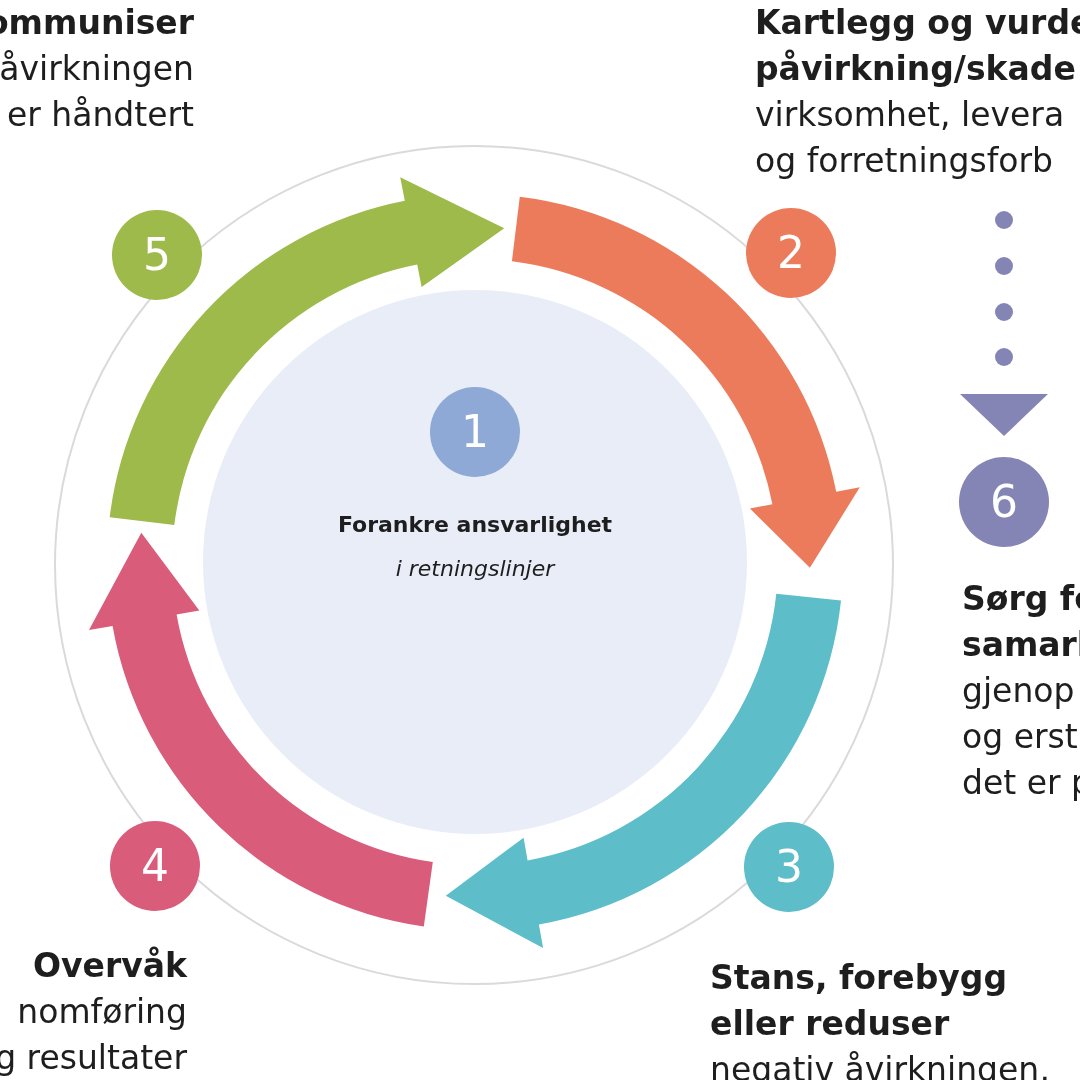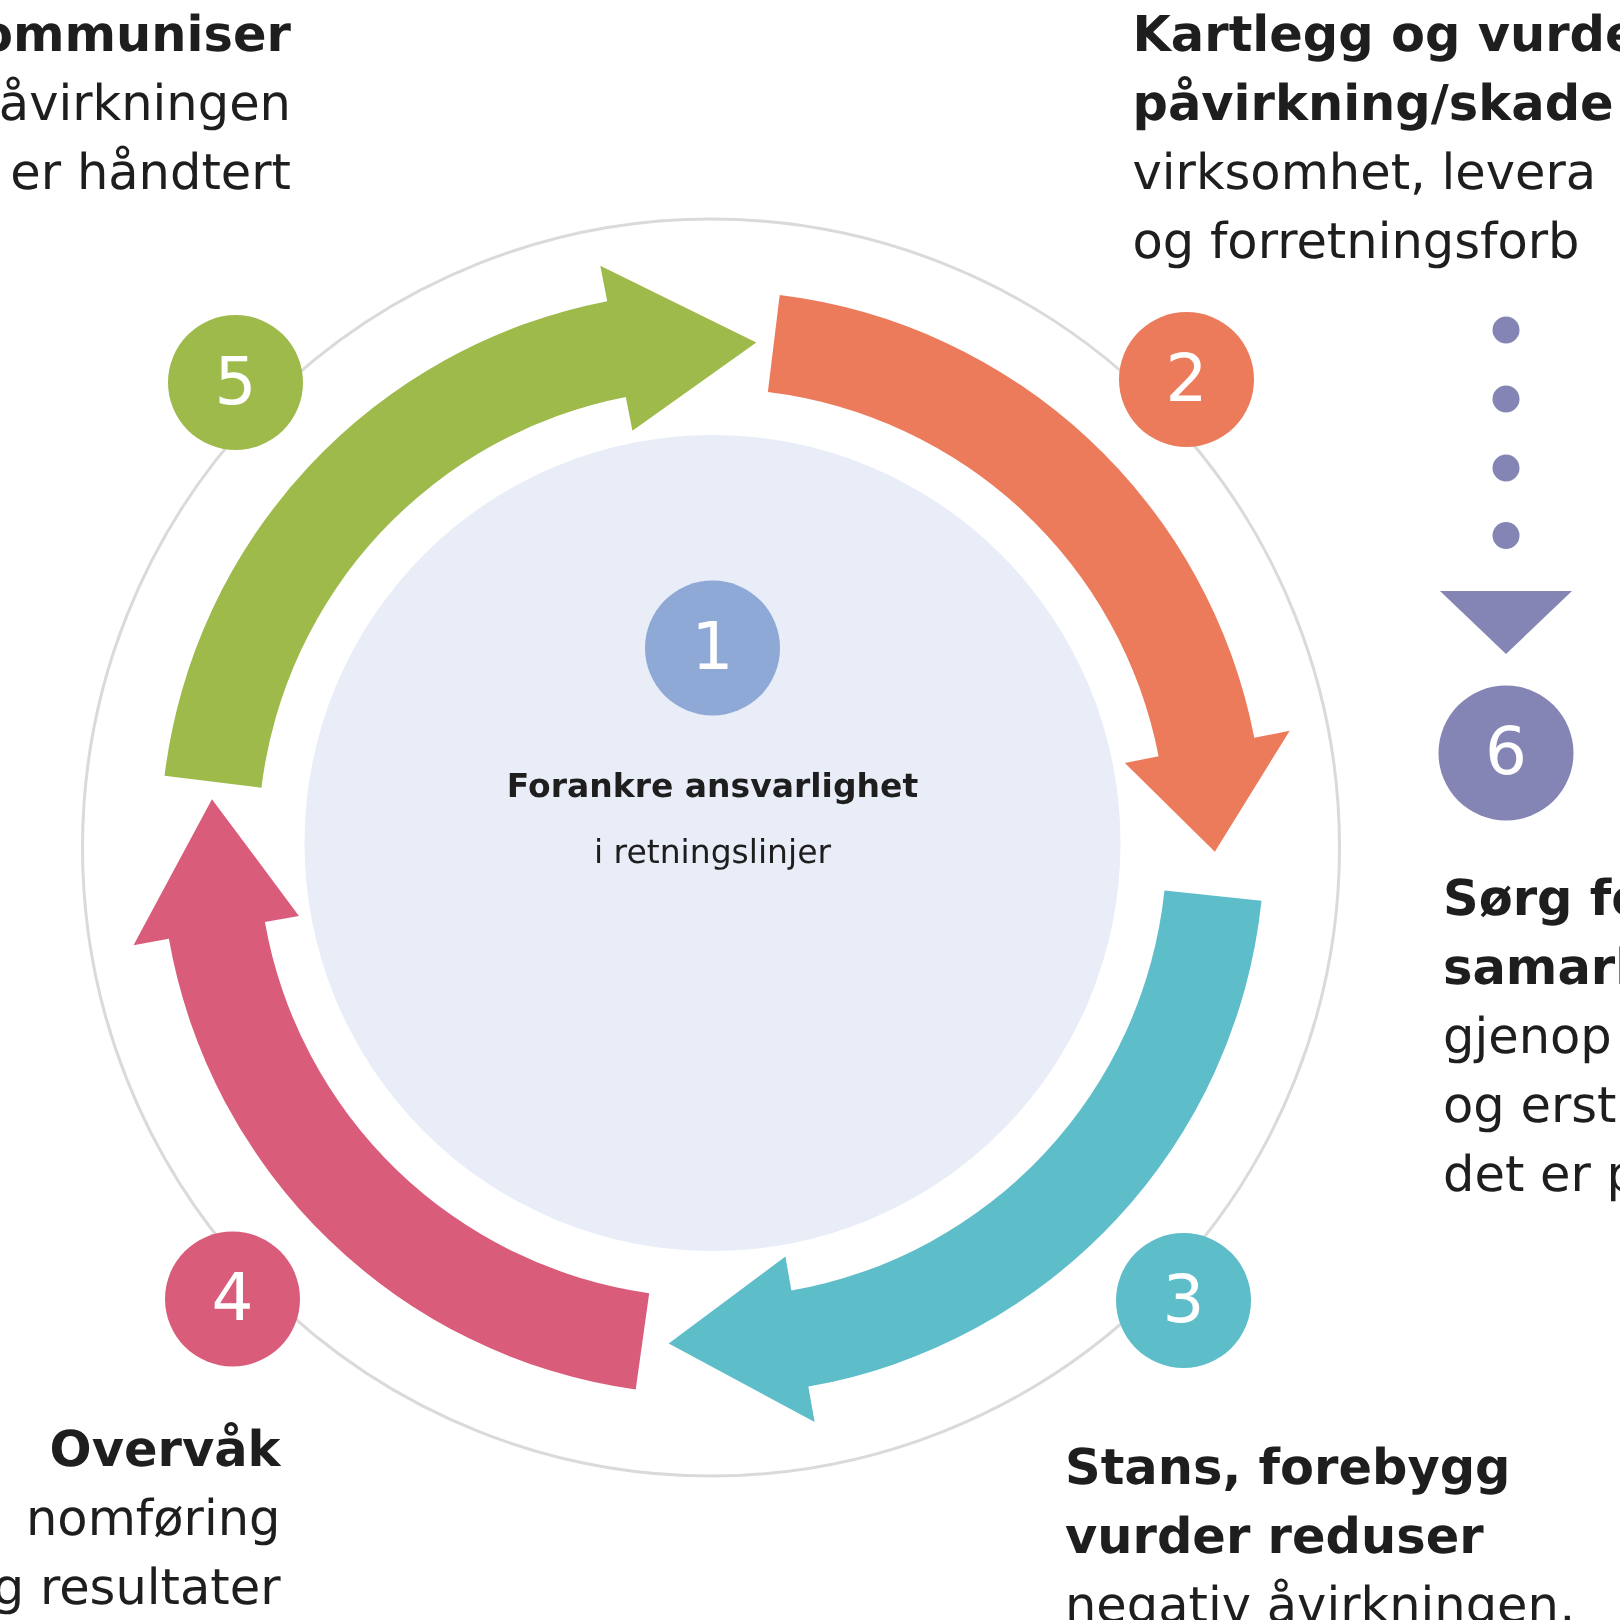--- a/index.html
+++ b/index.html
@@ -8,21 +8,21 @@
   svg.diagram { position:absolute; left:0; top:0; }
   .badge { position:absolute; width:90px; height:90px; border-radius:50%;
            color:#fff; font-size:44px; line-height:90px; text-align:center; }
   .label { position:absolute; font-size:33px; line-height:46px; white-space:nowrap; }
   .label .title { font-weight:bold; display:block; }
   .label .desc { display:block; }
   .right { text-align:right; }
   .center-text { position:absolute; left:205px; width:540px; top:503px; text-align:center;
                  font-size:22px; line-height:44px; }
   .center-text .title { font-weight:bold; display:block; }
-  .center-text .desc { display:block; }
+  .center-text .desc { display:block;font-style:italic; }
   .dot { position:absolute; width:18px; height:18px; border-radius:50%; }
 </style>
 </head>
 <body>
 
 <svg class="diagram" width="1080" height="1080" viewBox="0 0 1080 1080">
   <circle cx="474" cy="565" r="419" fill="none" stroke="#dadada" stroke-width="2"></circle>
   <circle cx="475" cy="562" r="272" fill="#e8edf8"></circle>
   <g id="arrow-layer">
       <path d="M109.7,517.2 A368,368 0 0 1 404.8,200.8 L400.2,177.2 L504.2,228.3 L421.6,287.1 L417.2,264.6 A303,303 0 0 0 174.3,525.1 Z" fill="#9dba4a"></path>
@@ -64,21 +64,21 @@
 
 <div class="label" style="left:755px;top:0px;">
   <span class="title">Kartlegg og vurder</span>
   <span class="title">påvirkning/skade</span>
   <span class="desc">virksomhet, levera</span>
   <span class="desc">og forretningsforb</span>
 </div>
 
 <div class="label" style="left:710px;top:943px;margin-top:12px;">
   <span class="title">Stans, forebygg</span>
-  <span class="title">vurder reduser</span>
+  <span class="title">eller reduser</span>
   <span class="desc">negativ åvirkningen,</span>
 </div>
 
 <div class="label right" style="right:893px;top:943px;">
   <span class="title">Overvåk</span>
   <span class="desc">nomføring</span>
   <span class="desc">g resultater</span>
 </div>
 
 <div class="label right" style="right:886px;top:0px;">

